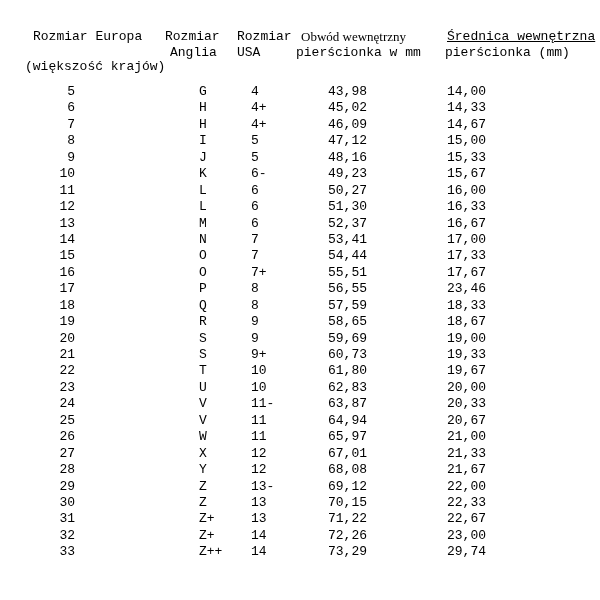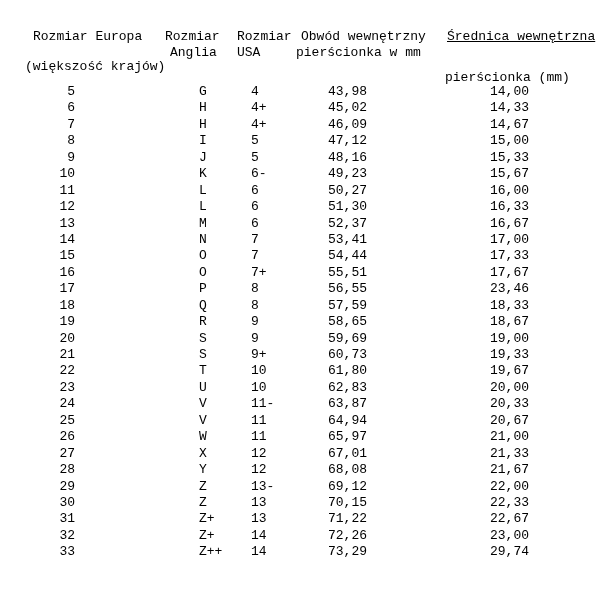--- a/index.html
+++ b/index.html
@@ -21,24 +21,24 @@
     line-height: 16px;
     white-space: pre;
   }
   
   .h1l1 { left: 26px;  top: 29px; margin-left: 7px; }
   .h1l2 { left: 25px;  top: 59px; }
   .h2l1 { left: 165px; top: 29px; }
   .h2l2 { left: 170px; top: 45px; }
   .h3l1 { left: 237px; top: 29px; }
   .h3l2 { left: 237px; top: 45px; text-align: center; }
-  .h4l1 { left: 301px; top: 29px; }
+  .h4l1 { left: 301px; top: 29px; font-family: Liberation Serif, serif; }
   .h4l2 { left: 296px; top: 45px; }
   .h5l1 { left: 447px; top: 29px; text-decoration: underline; }
-  .h5l2 { left: 445px; top: 45px; margin-top: 25px; }
+  .h5l2 { left: 445px; top: 45px; }
 
   #table-body {
     position: absolute;
     left: 0;
     top: 84px;
     width: 600px;
   }
   .row {
     position: relative;
     height: 16.45px;
@@ -46,21 +46,21 @@
   .cell {
     position: absolute;
     top: 0;
     line-height: 16.45px;
     white-space: pre;
   }
   .c1 { left: 25px; width: 50px; text-align: right; }
   .c2 { left: 199px; }
   .c3 { left: 251px; }
   .c4 { left: 328px; }
-  .c5 { left: 490px; font-family: Liberation Mono, monospace; }
+  .c5 { left: 447px; font-family: Liberation Mono, monospace; }
 </style>
 </head>
 <body>
 
 <div>
   <div>
     <div class="hline h1l1">Rozmiar Europa</div>
     <div class="hline h1l2">(większość krajów)</div>
     <div class="hline h2l1">Rozmiar</div>
     <div class="hline h2l2">Anglia</div>

